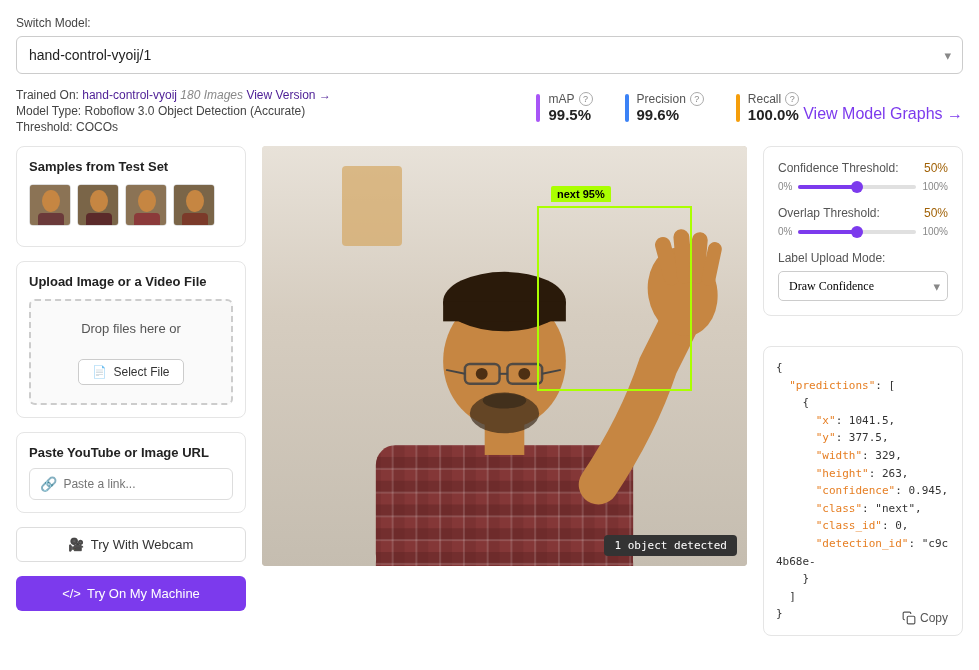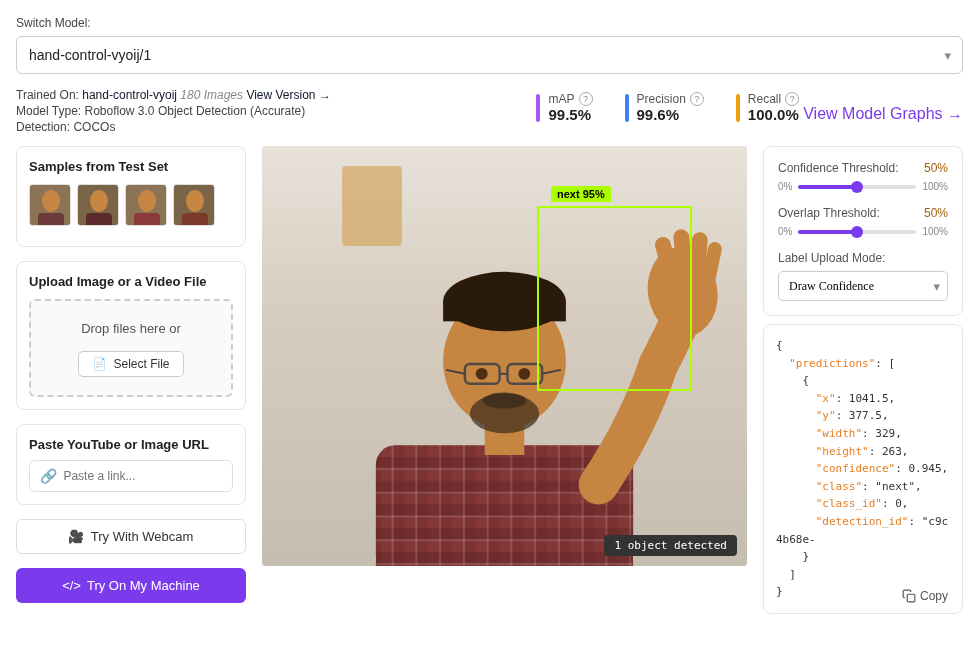--- a/index.html
+++ b/index.html
@@ -9,21 +9,21 @@
 
     .switch-model-label { font-size: 12px; color: #444; margin-bottom: 6px; }
 
     .model-select-wrapper { position: relative; margin-bottom: 14px; }
     .model-select { width: 100%; border: 1px solid #ccc; border-radius: 6px; padding: 10px 36px 10px 12px; font-size: 14px; appearance: none; background: #fff; cursor: pointer; color: #222; }
     .model-select-arrow { position: absolute; right: 12px; top: 50%; transform: translateY(-50%); color: #888; pointer-events: none; }
 
     .model-info-row { display: flex; align-items: flex-start; justify-content: space-between; margin-bottom: 4px; }
     .model-info-left { flex: 1; }
     .model-info-line { font-size: 12px; color: #444; margin-bottom: 2px; }
-    .model-info-line a { color: #0f172a; text-decoration: none; }
+    .model-info-line a { color: #4c1d95; text-decoration: none; }
     .model-info-line .italic { font-style: italic; color: #888; }
 
     .metrics-row { display: flex; gap: 32px; align-items: flex-start; padding-top: 4px; }
     .metric-item { display: flex; flex-direction: column; align-items: flex-start; gap: 4px; }
     .metric-header { display: flex; align-items: center; gap: 4px; font-size: 12px; color: #555; }
     .metric-bar { width: 4px; height: 28px; border-radius: 2px; }
     .metric-value { font-size: 15px; font-weight: 600; }
     .metric-row { display: flex; align-items: center; gap: 8px; }
     .help-icon { display: inline-flex; align-items: center; justify-content: center; width: 14px; height: 14px; border-radius: 50%; border: 1px solid #aaa; font-size: 9px; color: #888; cursor: help; }
 
@@ -34,21 +34,21 @@
     .left-panel { width: 230px; flex-shrink: 0; display: flex; flex-direction: column; gap: 14px; }
 
     .panel-card { border: 1px solid #e5e5e5; border-radius: 8px; padding: 12px; background: #fff; }
     .panel-card-title { font-size: 13px; font-weight: 600; margin-bottom: 10px; }
 
     .test-samples { display: flex; gap: 6px; flex-wrap: wrap; margin-bottom: 8px; }
     .test-sample-img { width: 42px; height: 42px; border-radius: 4px; background: #c8b99a; overflow: hidden; border: 1px solid #ddd; }
     .view-test-link { font-size: 12px; color: #7c3aed; text-decoration: none; display: block; text-align: right; }
 
     .upload-dropzone { border: 2px dashed #ccc; border-radius: 6px; padding: 18px 12px; text-align: center; color: #555; font-size: 13px; background: #fafafa; }
-    .upload-dropzone .drop-text { margin-bottom: 12px; line-height: 1.5; }
+    .upload-dropzone .drop-text { margin-bottom: 20px; line-height: 1.5; }
     .select-file-btn { display: inline-flex; align-items: center; gap: 6px; border: 1px solid #ccc; border-radius: 5px; padding: 5px 14px; background: #fff; cursor: pointer; font-size: 12px; color: #333; }
 
     .paste-section-title { font-size: 13px; font-weight: 600; margin-bottom: 8px; }
     .paste-input-wrapper { display: flex; align-items: center; border: 1px solid #ddd; border-radius: 6px; padding: 7px 10px; gap: 6px; background: #fff; }
     .paste-input { border: none; outline: none; font-size: 12px; color: #999; width: 100%; }
     .link-icon { color: #aaa; font-size: 14px; }
 
     .webcam-btn { display: flex; align-items: center; justify-content: center; gap: 6px; width: 100%; border: 1px solid #ddd; border-radius: 6px; padding: 9px; background: #fff; cursor: pointer; font-size: 13px; color: #333; }
 
     .machine-btn { display: flex; align-items: center; justify-content: center; gap: 6px; width: 100%; border: none; border-radius: 6px; padding: 10px; background: #7c3aed; cursor: pointer; font-size: 13px; color: #fff; font-weight: 500; }
@@ -74,21 +74,21 @@
     .slider-thumb { position: absolute; top: 50%; transform: translate(-50%, -50%); width: 12px; height: 12px; border-radius: 50%; background: #7c3aed; }
 
     .label-mode-label { font-size: 12px; color: #555; margin-bottom: 6px; }
     .label-mode-select { width: 100%; border: 1px solid #ccc; border-radius: 5px; padding: 7px 28px 7px 10px; font-size: 12px; appearance: none; background: #fff; cursor: pointer; position: relative; font-family: Liberation Serif, serif; }
     .select-wrapper { position: relative; }
     .select-wrapper::after { content: '▾'; position: absolute; right: 8px; top: 50%; transform: translateY(-50%); color: #888; pointer-events: none; }
 
     .json-card { border: 1px solid #e5e5e5; border-radius: 8px; padding: 12px; background: #fff; font-family: monospace; font-size: 11px; color: #333; line-height: 1.6; flex: 1; overflow: auto; position: relative; }
     .json-copy { position: absolute; bottom: 8px; right: 8px; display: flex; align-items: center; gap: 4px; font-size: 12px; color: #555; cursor: pointer; background: #fff; border: none; padding: 2px 6px; }
 
-    .right-panel-wrapper { display: flex; flex-direction: column; gap: 8px; width: 200px; }
+    .right-panel-wrapper { display: flex; flex-direction: column; gap: 30px; width: 200px; }
 
     
     .sample1 { background: linear-gradient(135deg, #8B7355 0%, #A0856C 100%); }
     .sample2 { background: linear-gradient(135deg, #7A6548 0%, #956F52 100%); }
     .sample3 { background: linear-gradient(135deg, #8B7355 0%, #A08060 100%); }
     .sample4 { background: linear-gradient(135deg, #7A6548 0%, #8B7355 100%); }
 
     .person-bg {
       position: absolute; width: 100%; height: 100%;
       background: linear-gradient(180deg, #e8e2d9 0%, #d6cdc0 40%, #c5bdb0 100%);
@@ -121,21 +121,21 @@
         <span>Trained On:</span>
         <a href="#">hand-control-vyoij</a>
         <span class="italic"> </span><span class="italic">180 Images</span>
         <a href="#"> </a><a href="#">View Version →</a>
       </div>
       <div class="model-info-line">
         <span>Model Type:</span>
         <span>Roboflow 3.0 Object Detection (Accurate)</span>
       </div>
       <div class="model-info-line">
-        <span>Detection:</span>
+        <span>Threshold:</span>
         <span>COCOs</span>
       </div>
     </div>
 
     <div style="display:flex; align-items:flex-end; gap:4px;">
       <div class="metrics-row">
         <div class="metric-item">
           <div class="metric-row">
             <div class="metric-bar" style="background:#a855f7;"></div>
             <div>

